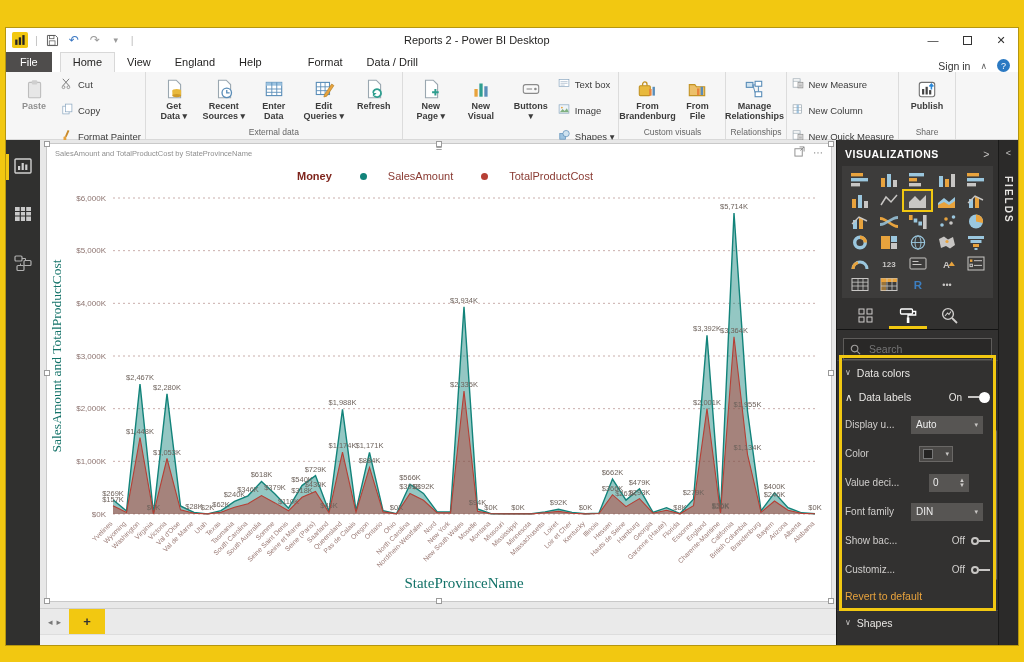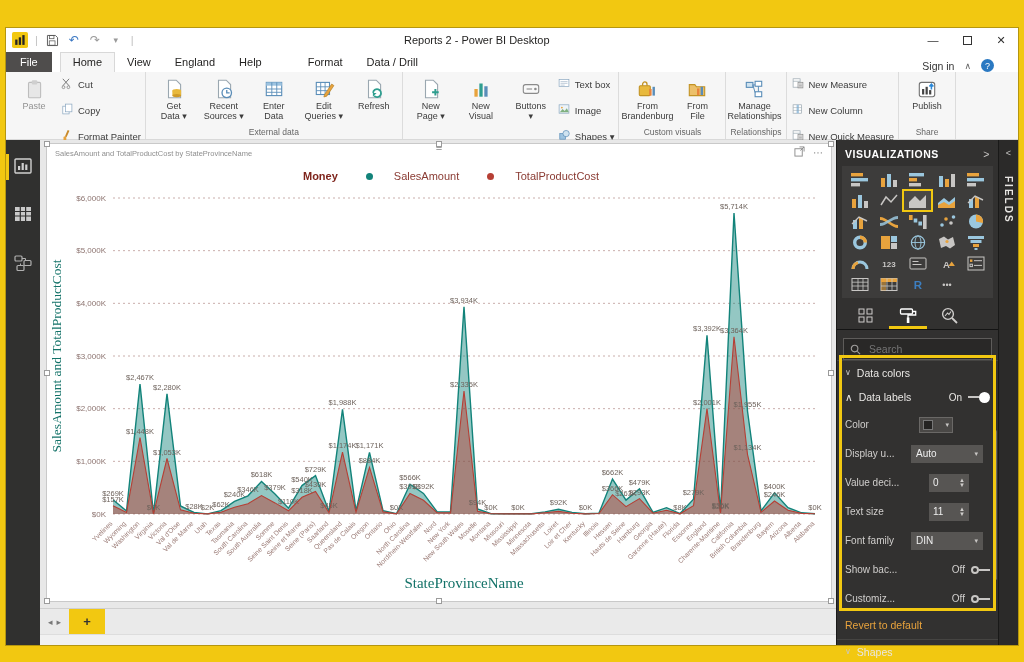--- a/index.html
+++ b/index.html
@@ -18,45 +18,45 @@
   #win-title{position:absolute;left:398px;top:0;height:24px;display:flex;align-items:center;font-size:11px;color:#252423;}
   #win-controls{position:absolute;right:0;top:0;height:24px;display:flex;}
   .winbtn{width:34px;height:24px;display:flex;align-items:center;justify-content:center;font-size:11px;color:#333;}
   .maxbox{width:9px;height:9px;border:1px solid #333;}
   
   #menubar{position:absolute;left:0;top:24px;width:100%;height:20px;background:#fff;display:flex;align-items:flex-end;font-size:11px;color:#252423;}
   #file-tab{background:#4f4d4c;color:#fff;height:20px;display:flex;align-items:center;padding:0 14px;margin-right:8px;}
   .menu-tab{padding:2px 12px 3px;height:20px;display:flex;align-items:center;}
   .menu-tab.active{background:#f6f6f6;border:1px solid #d8d8d8;border-bottom:none;}
   #contextual-tabs{display:flex;margin-left:22px;}
-  #menubar-right{margin-left:auto;display:flex;align-items:center;gap:10px;padding-right:24px;font-size:10.5px;color:#333;}
+  #menubar-right{margin-left:auto;display:flex;align-items:center;gap:10px;padding-right:8px;font-size:10.5px;color:#333;}
   #help-bubble{width:13px;height:13px;border-radius:50%;background:#2b79c2;color:#fff;font-size:9px;display:flex;align-items:center;justify-content:center;}
   #ribbon-collapse{color:#666;font-size:9px;}
   
   #ribbon{position:absolute;left:0;top:44px;width:100%;height:68px;background:#f6f6f6;border-bottom:1px solid #d9d9d9;display:flex;}
   .rib-group{display:flex;flex-direction:column;border-right:1px solid #dcdcdc;padding:2px 4px 0;}
   .rib-items{display:flex;flex:1;align-items:flex-start;gap:2px;}
   .rib-caption{font-size:8.5px;color:#666;text-align:center;padding:1px 0 2px;}
-  .rib-large{width:48px;display:flex;flex-direction:column;align-items:center;font-size:9px;color:#3c3c3c;text-align:center;padding-top:3px;line-height:1.15;}
+  .rib-large{width:48px;display:flex;flex-direction:column;align-items:center;font-size:9px;color:#3c3c3c;text-align:center;padding-top:3px;line-height:1.15;font-weight:bold;}
   .rib-large.disabled{opacity:.55;}
   .rib-large .ric{height:24px;display:flex;align-items:center;}
   .rib-stack{display:flex;flex-direction:column;justify-content:flex-start;gap:10px;padding-top:2px;}
   .rib-small{display:flex;align-items:center;gap:4px;font-size:9.5px;color:#3c3c3c;height:16px;white-space:nowrap;}
   
   #navrail{position:absolute;left:0;top:112px;width:34px;height:505px;background:#30302f;display:flex;flex-direction:column;align-items:center;padding-top:14px;gap:22px;}
   .nav-item{position:relative;width:34px;display:flex;justify-content:center;padding:3px 0;}
   .nav-item.active::before{content:"";position:absolute;left:0;top:0;bottom:0;width:3px;background:#f2c811;}
   
   #canvas{position:absolute;left:34px;top:112px;width:796px;height:468px;background:#e8e8e8;}
   #visual{position:absolute;left:6px;top:3px;width:786px;height:459px;background:#fff;border:1px solid #c9c9c9;}
   .handle{position:absolute;width:6px;height:6px;background:#fff;border:1px solid #9b9b9b;}
   #visual-drag{position:absolute;left:50%;top:-1px;transform:translateX(-50%);color:#8a8a8a;font-size:11px;line-height:9px;}
   #visual-header-icons{position:absolute;right:8px;top:2px;display:flex;gap:8px;color:#8a8a8a;font-size:10px;align-items:center;}
   #visual-title{position:absolute;left:8px;top:5px;font-size:7.5px;color:#8f8f8f;}
-  #legend{position:absolute;left:12px;top:26px;width:100%;display:flex;justify-content:center;align-items:center;gap:10px;font-size:11px;}
+  #legend{position:absolute;left:6px;top:26px;width:100%;display:flex;justify-content:center;align-items:center;gap:10px;font-size:11px;}
   #legend .leg-title{font-weight:bold;color:#7e241c;}
   .leg-item{display:flex;align-items:center;gap:21px;color:#8a3b33;padding-left:18px;}
   .leg-dot{width:7px;height:7px;border-radius:50%;}
   #chart-svg{position:absolute;left:0;top:46px;}
   svg text{font-family:"Liberation Sans",sans-serif;}
   .axis-title{font-family:"Liberation Serif",serif;}
   
   #viz-panel{position:absolute;left:830px;top:112px;width:162px;height:505px;background:#323130;color:#d0cecc;border-left:1px solid #1a1a19;}
   #viz-head{display:flex;justify-content:space-between;align-items:center;padding:8px 8px 6px;font-size:10.5px;font-weight:bold;letter-spacing:.5px;color:#fff;}
   #viz-head .chev{color:#c8c6c4;font-weight:normal;}
@@ -839,44 +839,37 @@
         <span class="chev">∧</span>
         <span>Data labels</span>
         <span class="ontext">On</span>
         <span class="toggle">
             <span class="tg-line"></span>
             <span class="tg-knob"></span>
           </span>
       </div>
       <div id="dl-rows">
           <div class="dl-row">
+            <span class="lbl">Display u...</span>
+            <span class="ctl-dd">
+              <span>Auto</span>
+              <span style="font-size: 7px; color: rgb(200, 198, 196);">▾</span>
+            </span>
+          </div>
+          <div class="dl-row">
             <span class="lbl">Color</span>
             <span class="ctl-swatch">
               <span class="swatch-box"></span>
               <span style="font-size:7px;color:#c8c6c4">▾</span>
             </span>
           </div>
           <div class="dl-row">
-            <span class="lbl">Display u...</span>
-            <span class="ctl-dd">
-              <span>Auto</span>
-              <span style="font-size: 7px; color: rgb(200, 198, 196);">▾</span>
-            </span>
-          </div>
-          <div class="dl-row">
             <span class="lbl">Value deci...</span>
             <span class="ctl-step">
               <span>0</span>
-              <span class="step-arrows">▲<br>▼</span>
-            </span>
-          </div>
-          <div class="dl-row">
-            <span class="lbl">Text size</span>
-            <span class="ctl-step">
-              <span>11</span>
               <span class="step-arrows">▲<br>▼</span>
             </span>
           </div>
           <div class="dl-row">
             <span class="lbl">Font family</span>
             <span class="ctl-dd">
               <span>DIN</span>
               <span style="font-size: 7px; color: rgb(200, 198, 196);">▾</span>
             </span>
           </div>

